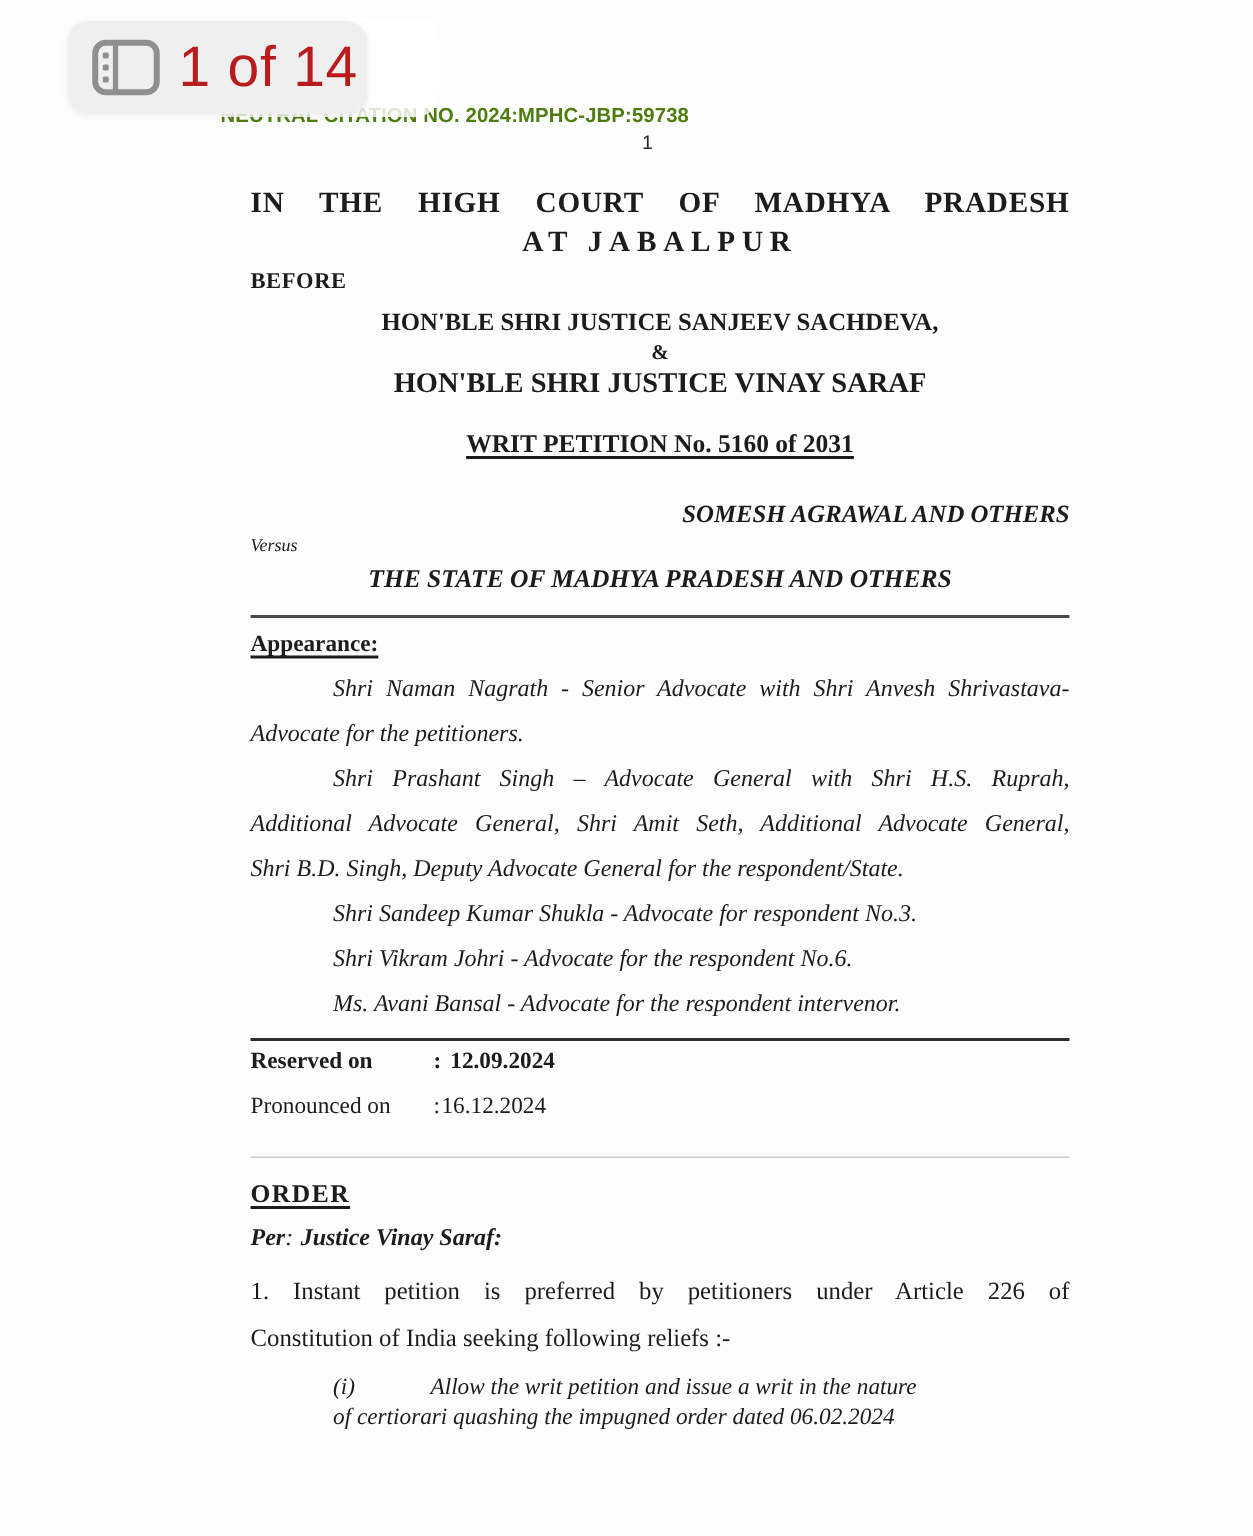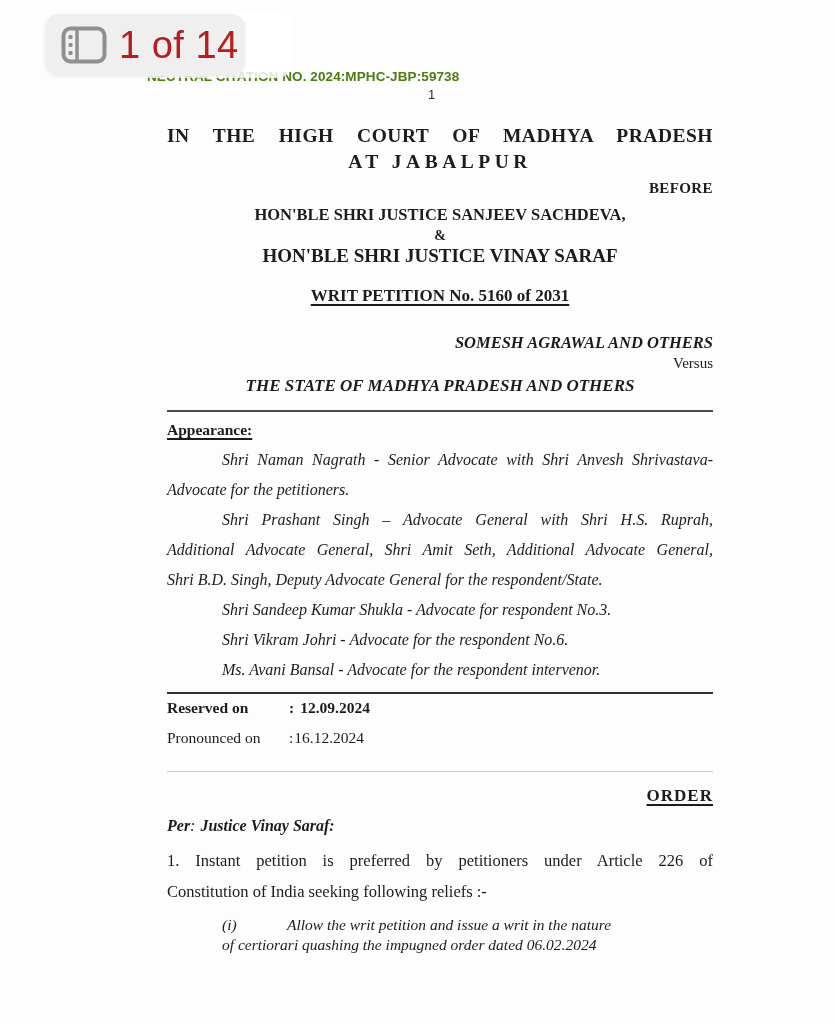--- a/index.html
+++ b/index.html
@@ -74,37 +74,37 @@
 
   .court-line1 {
     font-size: 19.5px; font-weight: bold; line-height: 23px;
     text-align: justify; text-align-last: justify;
     letter-spacing: 0.5px;
   }
   .court-line2 {
     margin-top: 4px; font-size: 19.5px; font-weight: bold; line-height: 22px;
     text-align: center; letter-spacing: 4.5px;
   }
-  .before-label { margin-top: 7px; font-size: 15px; font-weight: bold; line-height: 16px; text-align: right; letter-spacing: 0.4px; }
+  .before-label { margin-top: 7px; font-size: 15px; font-weight: bold; line-height: 16px; text-align: left; letter-spacing: 0.4px; }
   .judge1 { margin-top: 10px; font-size: 16.5px; font-weight: bold; line-height: 18px; text-align: center; }
   .amp    { margin-top: 5px; font-size: 14px; font-weight: bold; line-height: 14px; text-align: center; }
   .judge2 { margin-top: 4px; font-size: 19px; font-weight: bold; line-height: 18px; text-align: center; }
 
   .petition-title {
     margin-top: 21px; font-size: 17px; font-weight: bold; line-height: 20px;
     text-align: center;
   }
   .petition-title span {
     text-decoration: underline;
     text-decoration-thickness: 2px;
     text-underline-offset: 3px;
   }
 
   .petitioner { margin-top: 28px; font-size: 16.5px; font-weight: bold; font-style: italic; line-height: 17px; text-align: right; }
-  .versus     { margin-top: 5px;  font-size: 15px; line-height: 15px; text-align: right; }
+  .versus     { margin-top: 5px;  font-size: 12px; font-style: italic; line-height: 15px; text-align: left; }
   .respondent { margin-top: 6px;  font-size: 17px; font-weight: bold; font-style: italic; line-height: 18px; text-align: center; }
 
   .rule-1 { margin-top: 15px; border: 0; border-top: 2px solid #4a4a4a; }
   .rule-2 { margin-top: 7px;  border: 0; border-top: 2.5px solid #2e2e2e; }
   .rule-3 { margin-top: 25px; border: 0; border-top: 1.5px solid #c9c9c9; }
 
   .appearance-heading {
     margin-top: 9px; font-size: 15.5px; font-weight: bold; line-height: 18px;
   }
   .appearance-heading span {
@@ -117,21 +117,21 @@
   .indent { padding-left: 55px; }
   .jline { text-align: justify; text-align-last: justify; }
 
   .date-row { font-size: 15.5px; line-height: 17px; display: flex; }
   .date-row.reserved   { margin-top: 5px; font-weight: bold; }
   .date-row.pronounced { margin-top: 13px; }
   .date-label { display: inline-block; width: 122px; }
   .date-value-sp { margin-left: 6px; }
   .date-value-tight { margin-left: 1px; }
 
-  .order-heading { margin-top: 15px; font-size: 17px; font-weight: bold; line-height: 18px; text-align: right; letter-spacing: 1px; }
+  .order-heading { margin-top: 15px; font-size: 17px; font-weight: bold; line-height: 18px; text-align: left; letter-spacing: 1px; }
   .order-heading span {
     text-decoration: underline;
     text-decoration-thickness: 2px;
     text-underline-offset: 3px;
   }
 
   .per-line { margin-top: 12px; font-size: 16px; line-height: 17px; font-style: italic; }
   .per-line .b { font-weight: bold; }
   .per-line .name { margin-left: 5px; }
 

